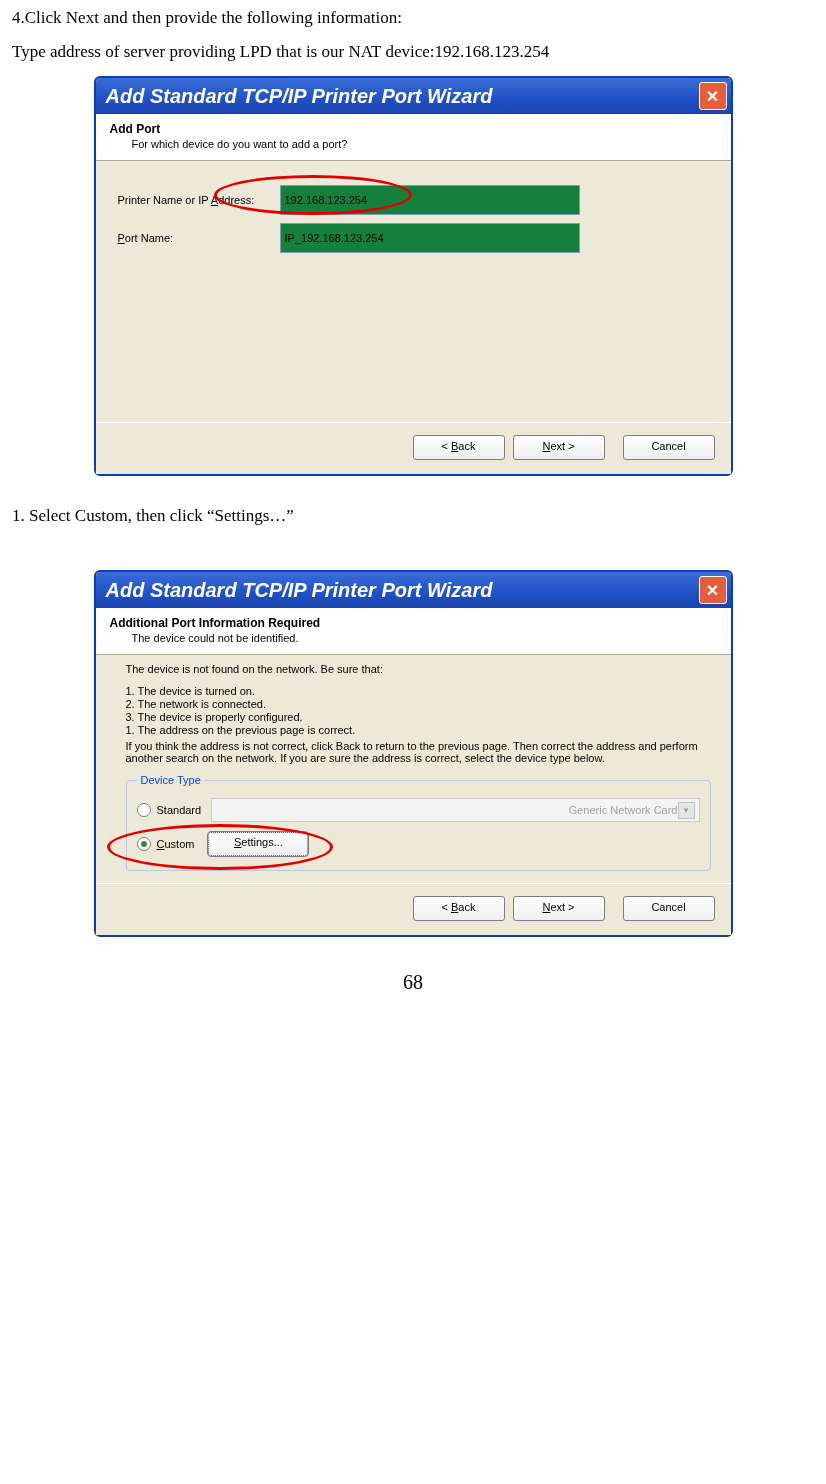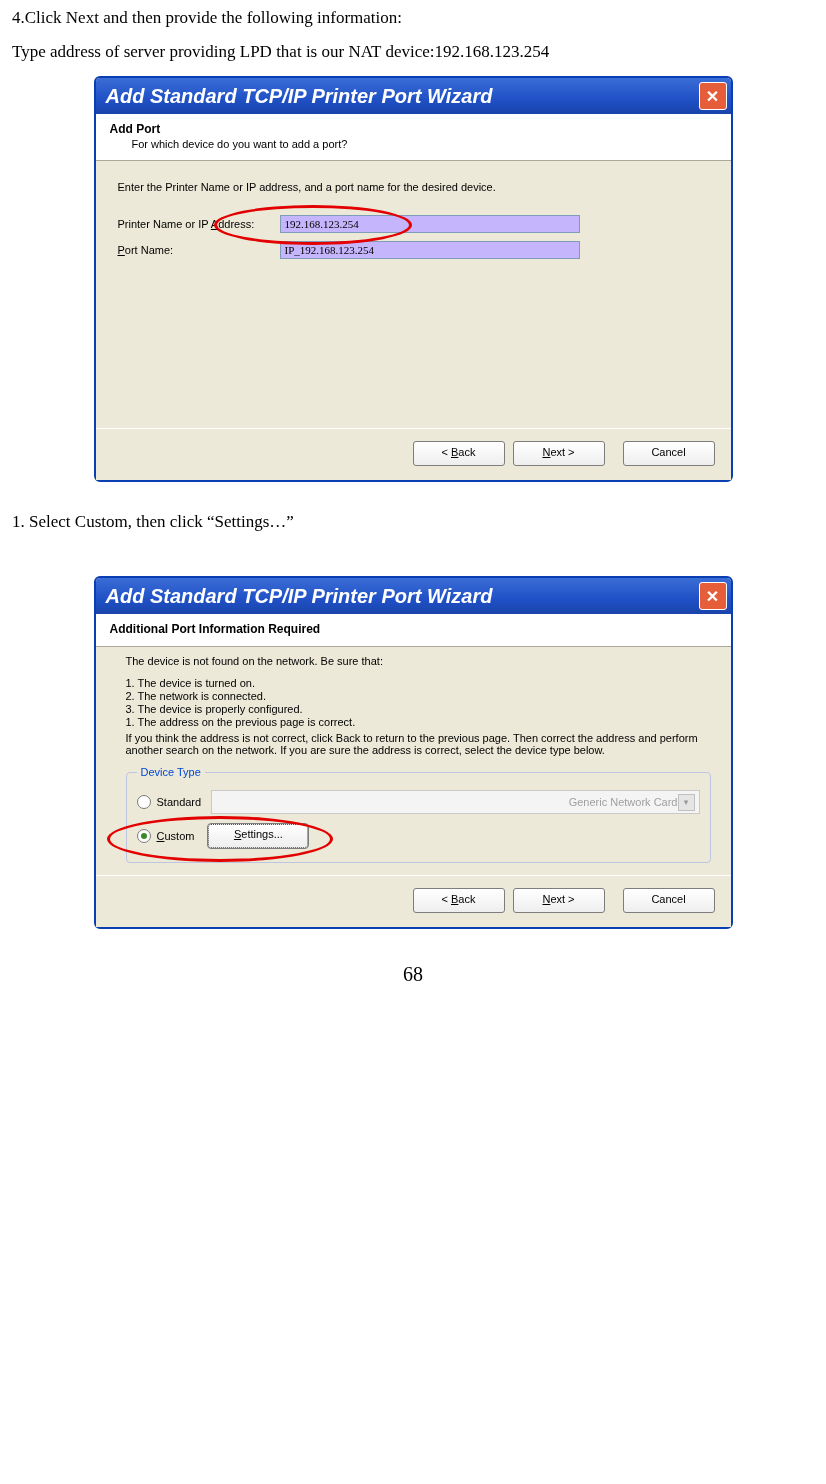--- a/index.html
+++ b/index.html
@@ -85,25 +85,25 @@
       align-items: center;
       margin: 8px 0;
     }
     .lbl {
       width: 162px;
       font-size: 11px;
     }
     .u { text-decoration: underline; }
     .txtinput {
       width: 300px;
-      height: 18px;
+      height: 30px;
       border: 1px solid #7f9db9;
-      background: #c4b5fd;
+      background: #15803d;
       padding: 1px 4px;
-      font-family: Liberation Serif, serif;
+      font-family: Liberation Sans, sans-serif;
       font-size: 11px;
       box-sizing: border-box;
     }
     .red-ellipse {
       position: absolute;
       border: 3px solid #e30000;
       border-radius: 50%;
       pointer-events: none;
     }
     .rel { position: relative; }
@@ -210,21 +210,20 @@
     <div class="dialog">
       <div class="titlebar">
         <span class="titlebar-text">Add Standard TCP/IP Printer Port Wizard</span>
         <div class="closebtn">✕</div>
       </div>
       <div class="header-white">
         <div class="h1">Add Port</div>
         <div class="h2">For which device do you want to add a port?</div>
       </div>
       <div class="body-gray">
-        <p style="margin:4px 0 22px 0;">Enter the Printer Name or IP address, and a port name for the desired device.</p>
         <div class="rel">
           <div class="row">
             <span class="lbl">
               <span>Printer Name or IP </span><span class="u">A</span><span>ddress:</span>
             </span>
             <input class="txtinput" value="192.168.123.254" style="">
           </div>
           <div class="red-ellipse" style="left:96px;top:-10px;width:192px;height:34px;"></div>
           <div class="row">
             <span class="lbl">
@@ -246,20 +245,21 @@
   <p class="instr" style="margin-top:30px;margin-bottom:44px;">1. Select Custom, then click “Settings…”</p>
 
   <div class="screenshot-wrap">
     <div class="dialog">
       <div class="titlebar">
         <span class="titlebar-text">Add Standard TCP/IP Printer Port Wizard</span>
         <div class="closebtn">✕</div>
       </div>
       <div class="header-white">
         <div class="h1">Additional Port Information Required</div>
+        <div class="h2">The device could not be identified.</div>
       </div>
       <div class="body-gray2">
         <div class="list-text">
           <p style="margin:6px 0 10px 0;">The device is not found on the network.  Be sure that:</p>
           <p>1.   The device is turned on.</p>
           <p>2.   The network is connected.</p>
           <p>3.   The device is properly configured.</p>
           <p>1.   The address on the previous page is correct.</p>
           <p style="margin:4px 0 6px 0;">If you think the address is not correct, click Back to return to the previous page.  Then correct the address and perform another search on the network.  If you are sure the address is correct, select the device type below.</p>
         </div>

